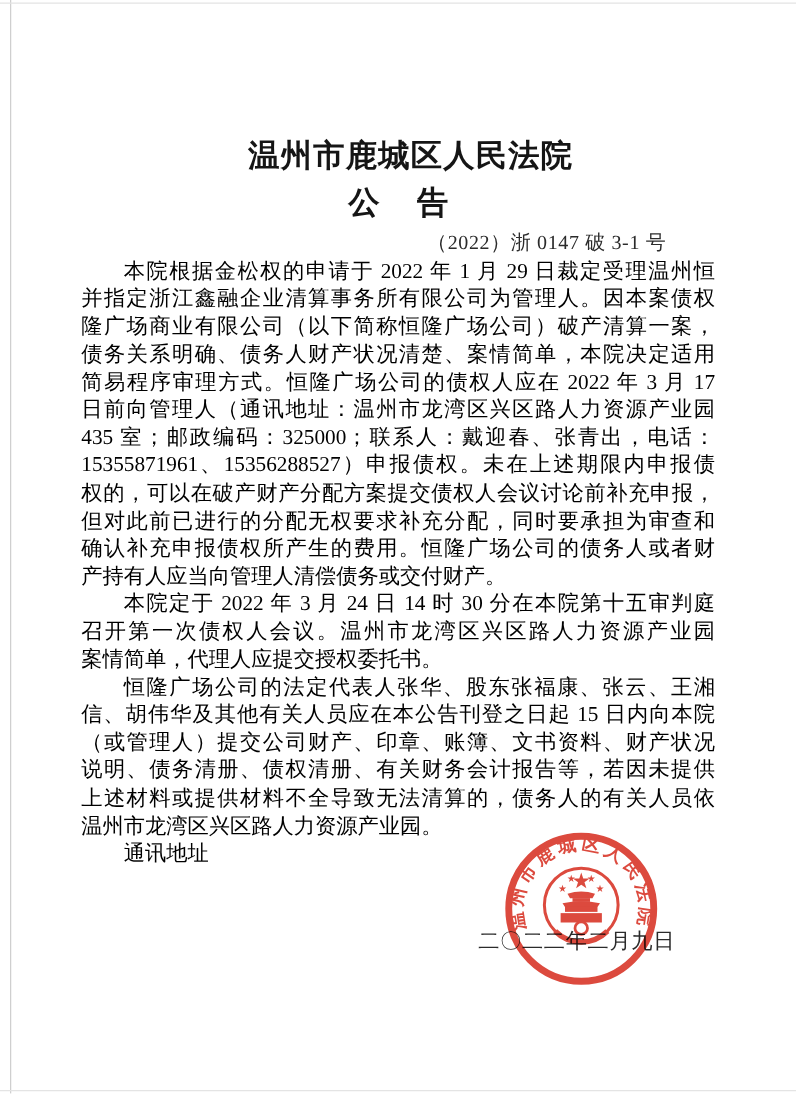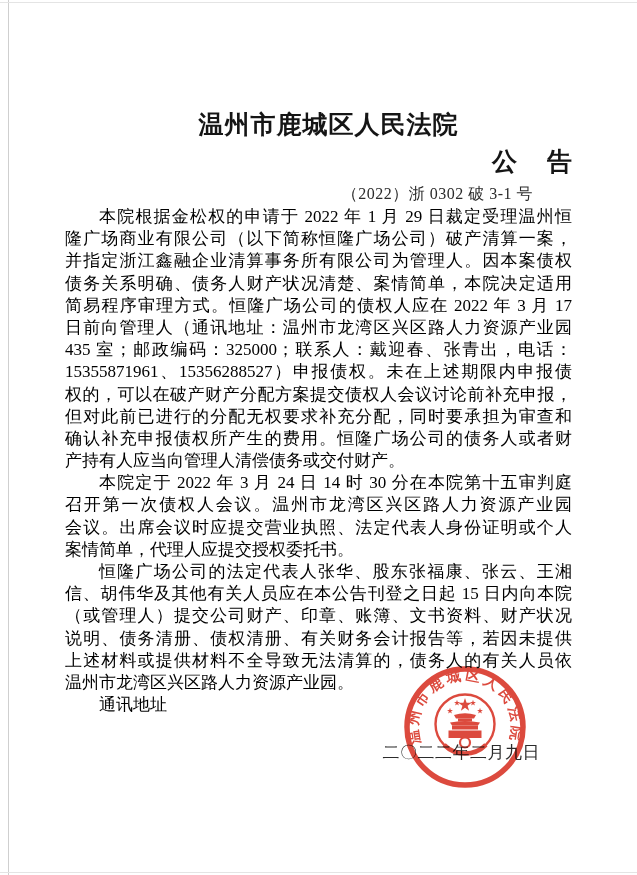--- a/index.html
+++ b/index.html
@@ -18,21 +18,21 @@
 
   .court-name {
     position: absolute; top: 108px; left: 65px; width: 507px;
     text-align: center; font-size: 25px; font-weight: bold;
     letter-spacing: 1px; color: #151515;
     transform: translateX(10px);
     margin: 0;
   }
   .announcement-title {
     position: absolute; top: 145px; left: 65px; width: 507px;
-    text-align: right; font-size: 25px; font-weight: bold; color: #151515;
+    text-align: center; font-size: 25px; font-weight: bold; color: #151515;
   }
   .announcement-title .t-char1 { margin-right: 30px; }
 
   .doc-number {
     position: absolute; top: 184px; right: 104px;
     font-size: 16px; color: #2b2b2b; letter-spacing: 0.5px;
   }
 
   .body-text {
     position: absolute; top: 206px; left: 65px; width: 507px;
@@ -73,38 +73,37 @@
   <div class="scan-edge-left"></div>
   <div class="scan-edge-top"></div>
   <div class="scan-edge-bottom"></div>
 
   <h1 class="court-name">温州市鹿城区人民法院</h1>
 
   <div class="announcement-title">
     <span class="t-char1">公</span><span class="t-char2">告</span>
   </div>
 
-  <div class="doc-number">（2022）浙 0302 破 3-1 号</div>
+  <div class="doc-number">（2022）浙 0147 破 3-1 号</div>
 
   <div class="body-text">
       <div class="line first">本院根据金松权的申请于 2022 年 1 月 29 日裁定受理温州恒</div>
+      <div class="line">并指定浙江鑫融企业清算事务所有限公司为管理人。因本案债权</div>
       <div class="line">隆广场商业有限公司（以下简称恒隆广场公司）破产清算一案，</div>
-      <div class="line">并指定浙江鑫融企业清算事务所有限公司为管理人。因本案债权</div>
       <div class="line">债务关系明确、债务人财产状况清楚、案情简单，本院决定适用</div>
       <div class="line">简易程序审理方式。恒隆广场公司的债权人应在 2022 年 3 月 17</div>
       <div class="line">日前向管理人（通讯地址：温州市龙湾区兴区路人力资源产业园</div>
       <div class="line">435 室；邮政编码：325000；联系人：戴迎春、张青出，电话：</div>
       <div class="line">15355871961、15356288527）申报债权。未在上述期限内申报债</div>
       <div class="line">权的，可以在破产财产分配方案提交债权人会议讨论前补充申报，</div>
       <div class="line">但对此前已进行的分配无权要求补充分配，同时要承担为审查和</div>
       <div class="line">确认补充申报债权所产生的费用。恒隆广场公司的债务人或者财</div>
       <div class="line last">产持有人应当向管理人清偿债务或交付财产。</div>
       <div class="line first">本院定于 2022 年 3 月 24 日 14 时 30 分在本院第十五审判庭</div>
       <div class="line">召开第一次债权人会议。温州市龙湾区兴区路人力资源产业园</div>
-      <div class="line">会议。出席会议时应提交营业执照、法定代表人身份证明或个人</div>
       <div class="line last">案情简单，代理人应提交授权委托书。</div>
       <div class="line first">恒隆广场公司的法定代表人张华、股东张福康、张云、王湘</div>
       <div class="line">信、胡伟华及其他有关人员应在本公告刊登之日起 15 日内向本院</div>
       <div class="line">（或管理人）提交公司财产、印章、账簿、文书资料、财产状况</div>
       <div class="line">说明、债务清册、债权清册、有关财务会计报告等，若因未提供</div>
       <div class="line">上述材料或提供材料不全导致无法清算的，债务人的有关人员依</div>
       <div class="line last">温州市龙湾区兴区路人力资源产业园。</div>
       <div class="line first last">通讯地址</div>
     </div>
 

